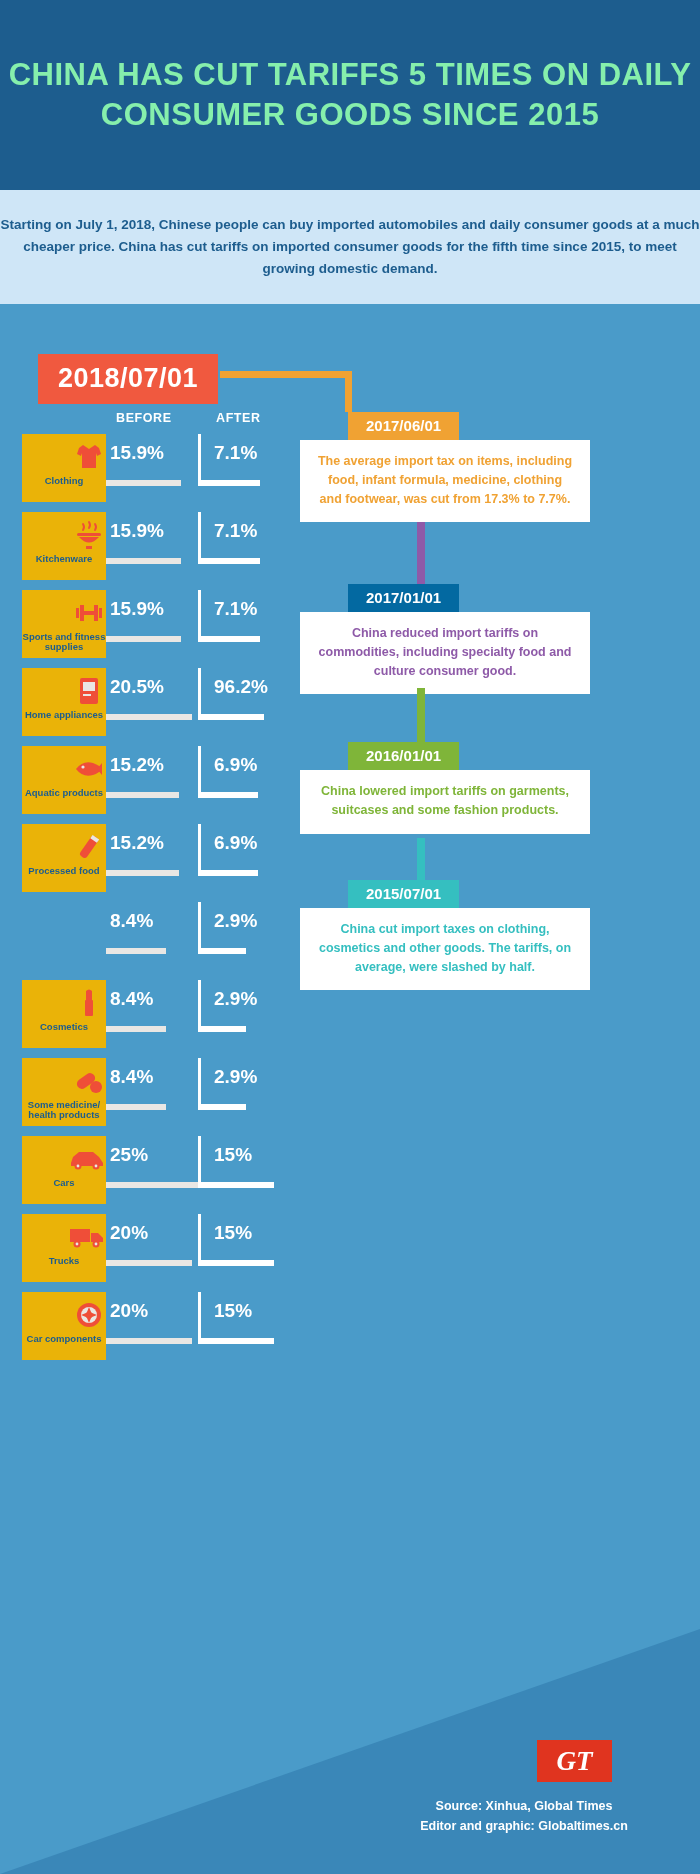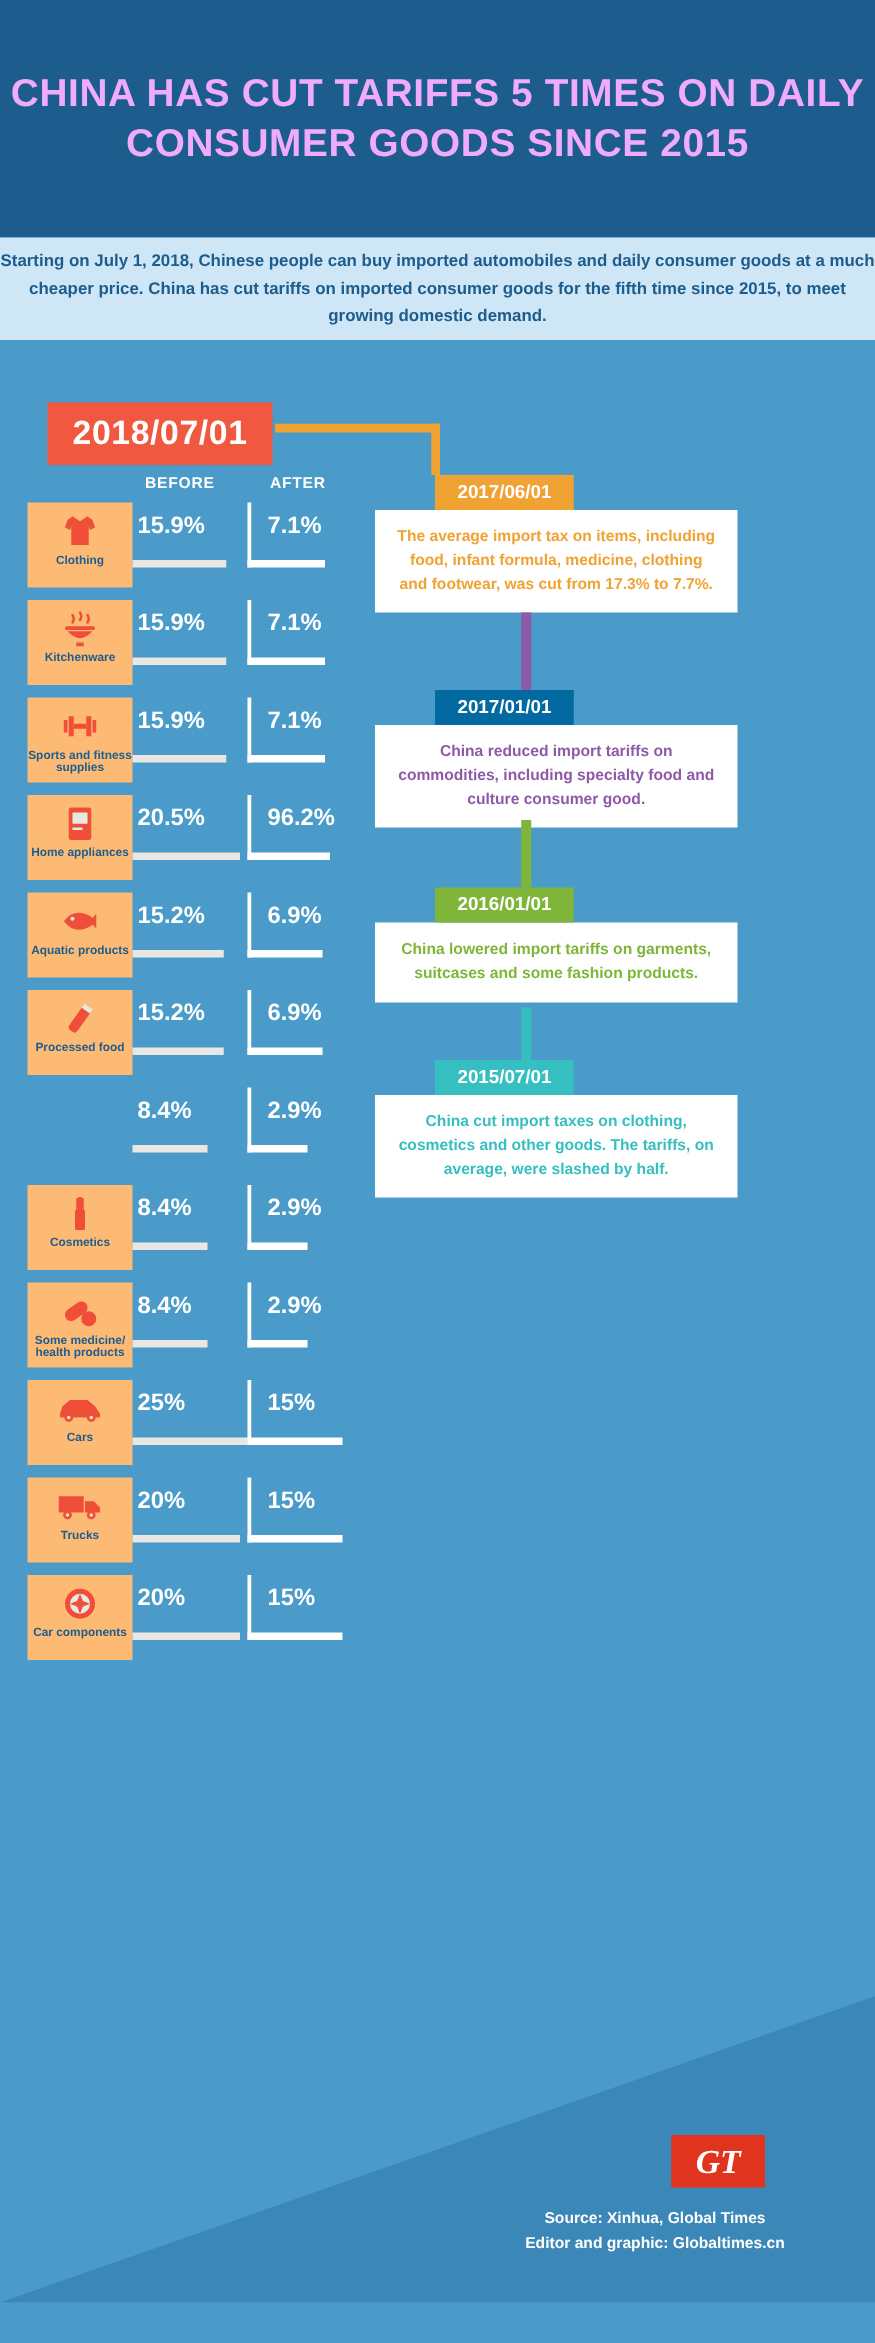--- a/index.html
+++ b/index.html
@@ -12,31 +12,31 @@
   }
   
   .header{
     background:#1d5d8e;
     height:190px;
     display:flex;align-items:center;justify-content:center;
     text-align:center;
   }
   .header h1{
     margin:0;
-    color:#f0abfc;
+    color:#86efac;
     font-size:31px;
     font-weight:bold;
     letter-spacing:0.5px;
     line-height:1.28;
     text-transform:uppercase;
   }
   
   .intro{
     background:#cfe6f7;
-    height:82px;
+    height:114px;
     display:flex;align-items:center;justify-content:flex-end;
     text-align:center;
   }
   .intro p{
     margin:0;
     color:#1d5d8e;
     font-size:13.5px;
     font-weight:bold;
     line-height:1.62;
   }
@@ -84,24 +84,24 @@
   }
   .row{
     position:relative;
     height:74px;
     margin-bottom:4px;
   }
   .icon-box{
     position:absolute;
     left:0;top:0;
     width:84px;height:68px;
-    background:#fdba74;
+    background:#eab308;
     display:flex;
     flex-direction:column;
-    align-items:center;
+    align-items:flex-end;
     justify-content:flex-start;
     padding-top:4px;
     box-sizing:border-box;
   }
   .icon-box .glyph{
     height:38px;
     display:flex;align-items:center;justify-content:center;
   }
   .icon-box .label{
     color:#1d5d8e;

